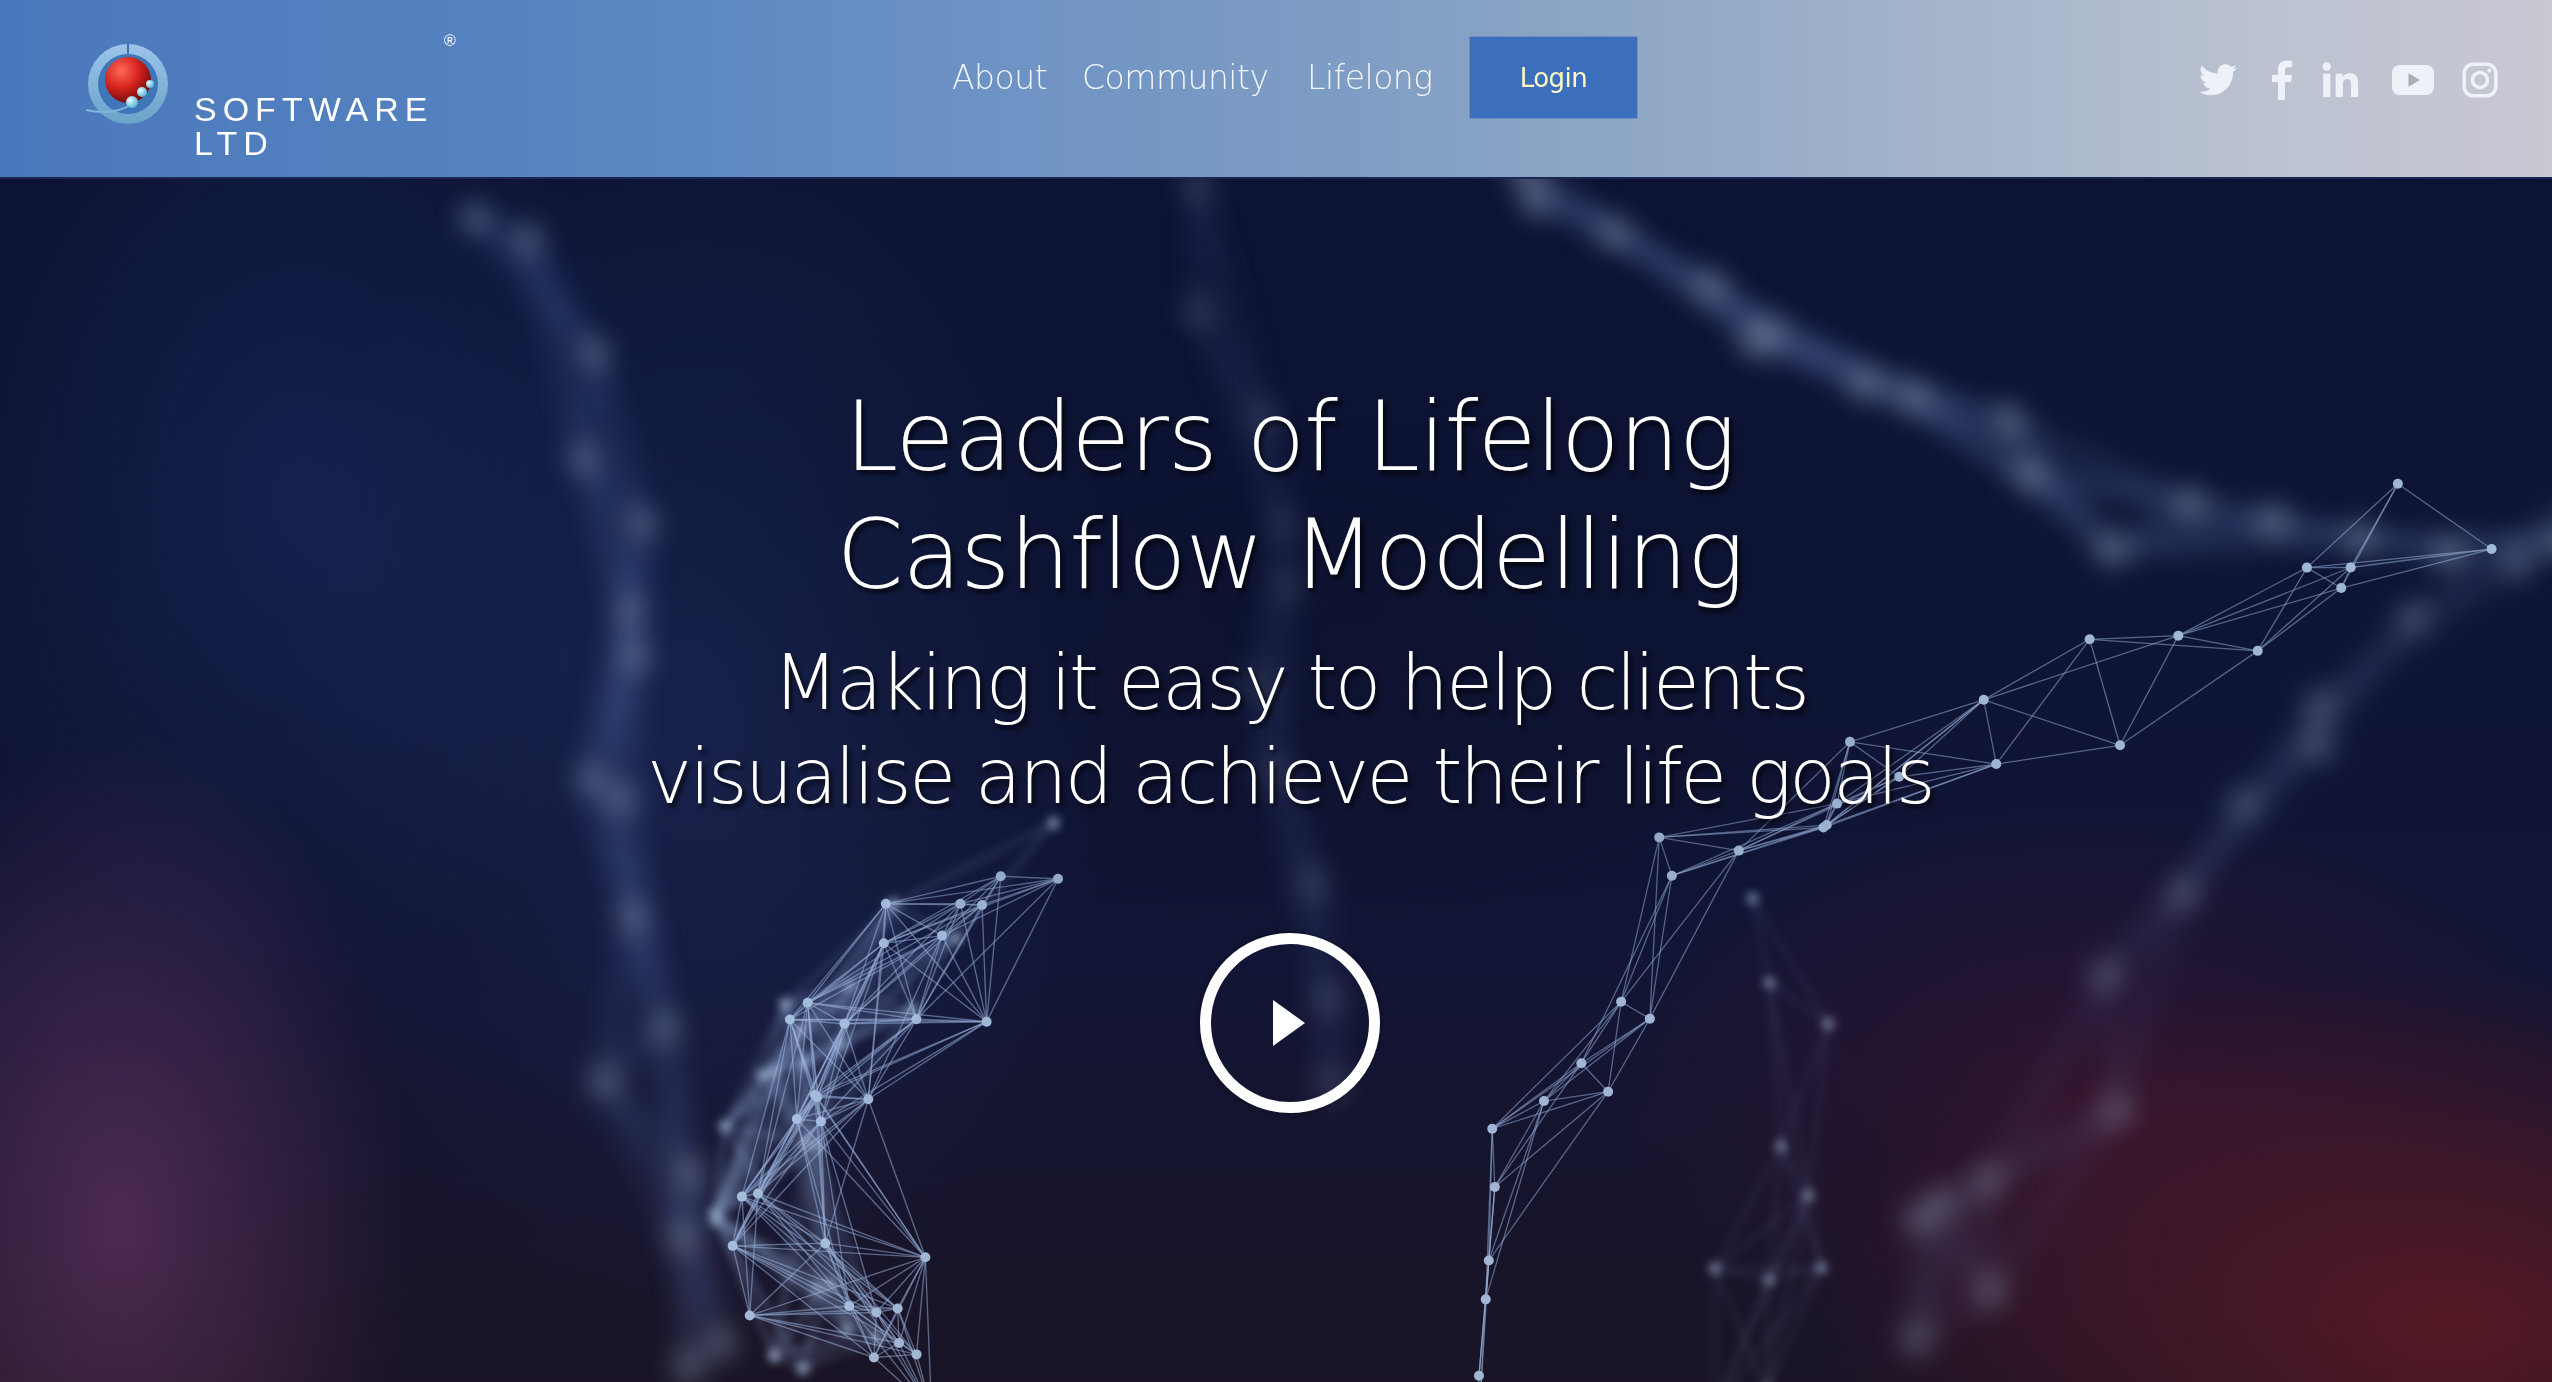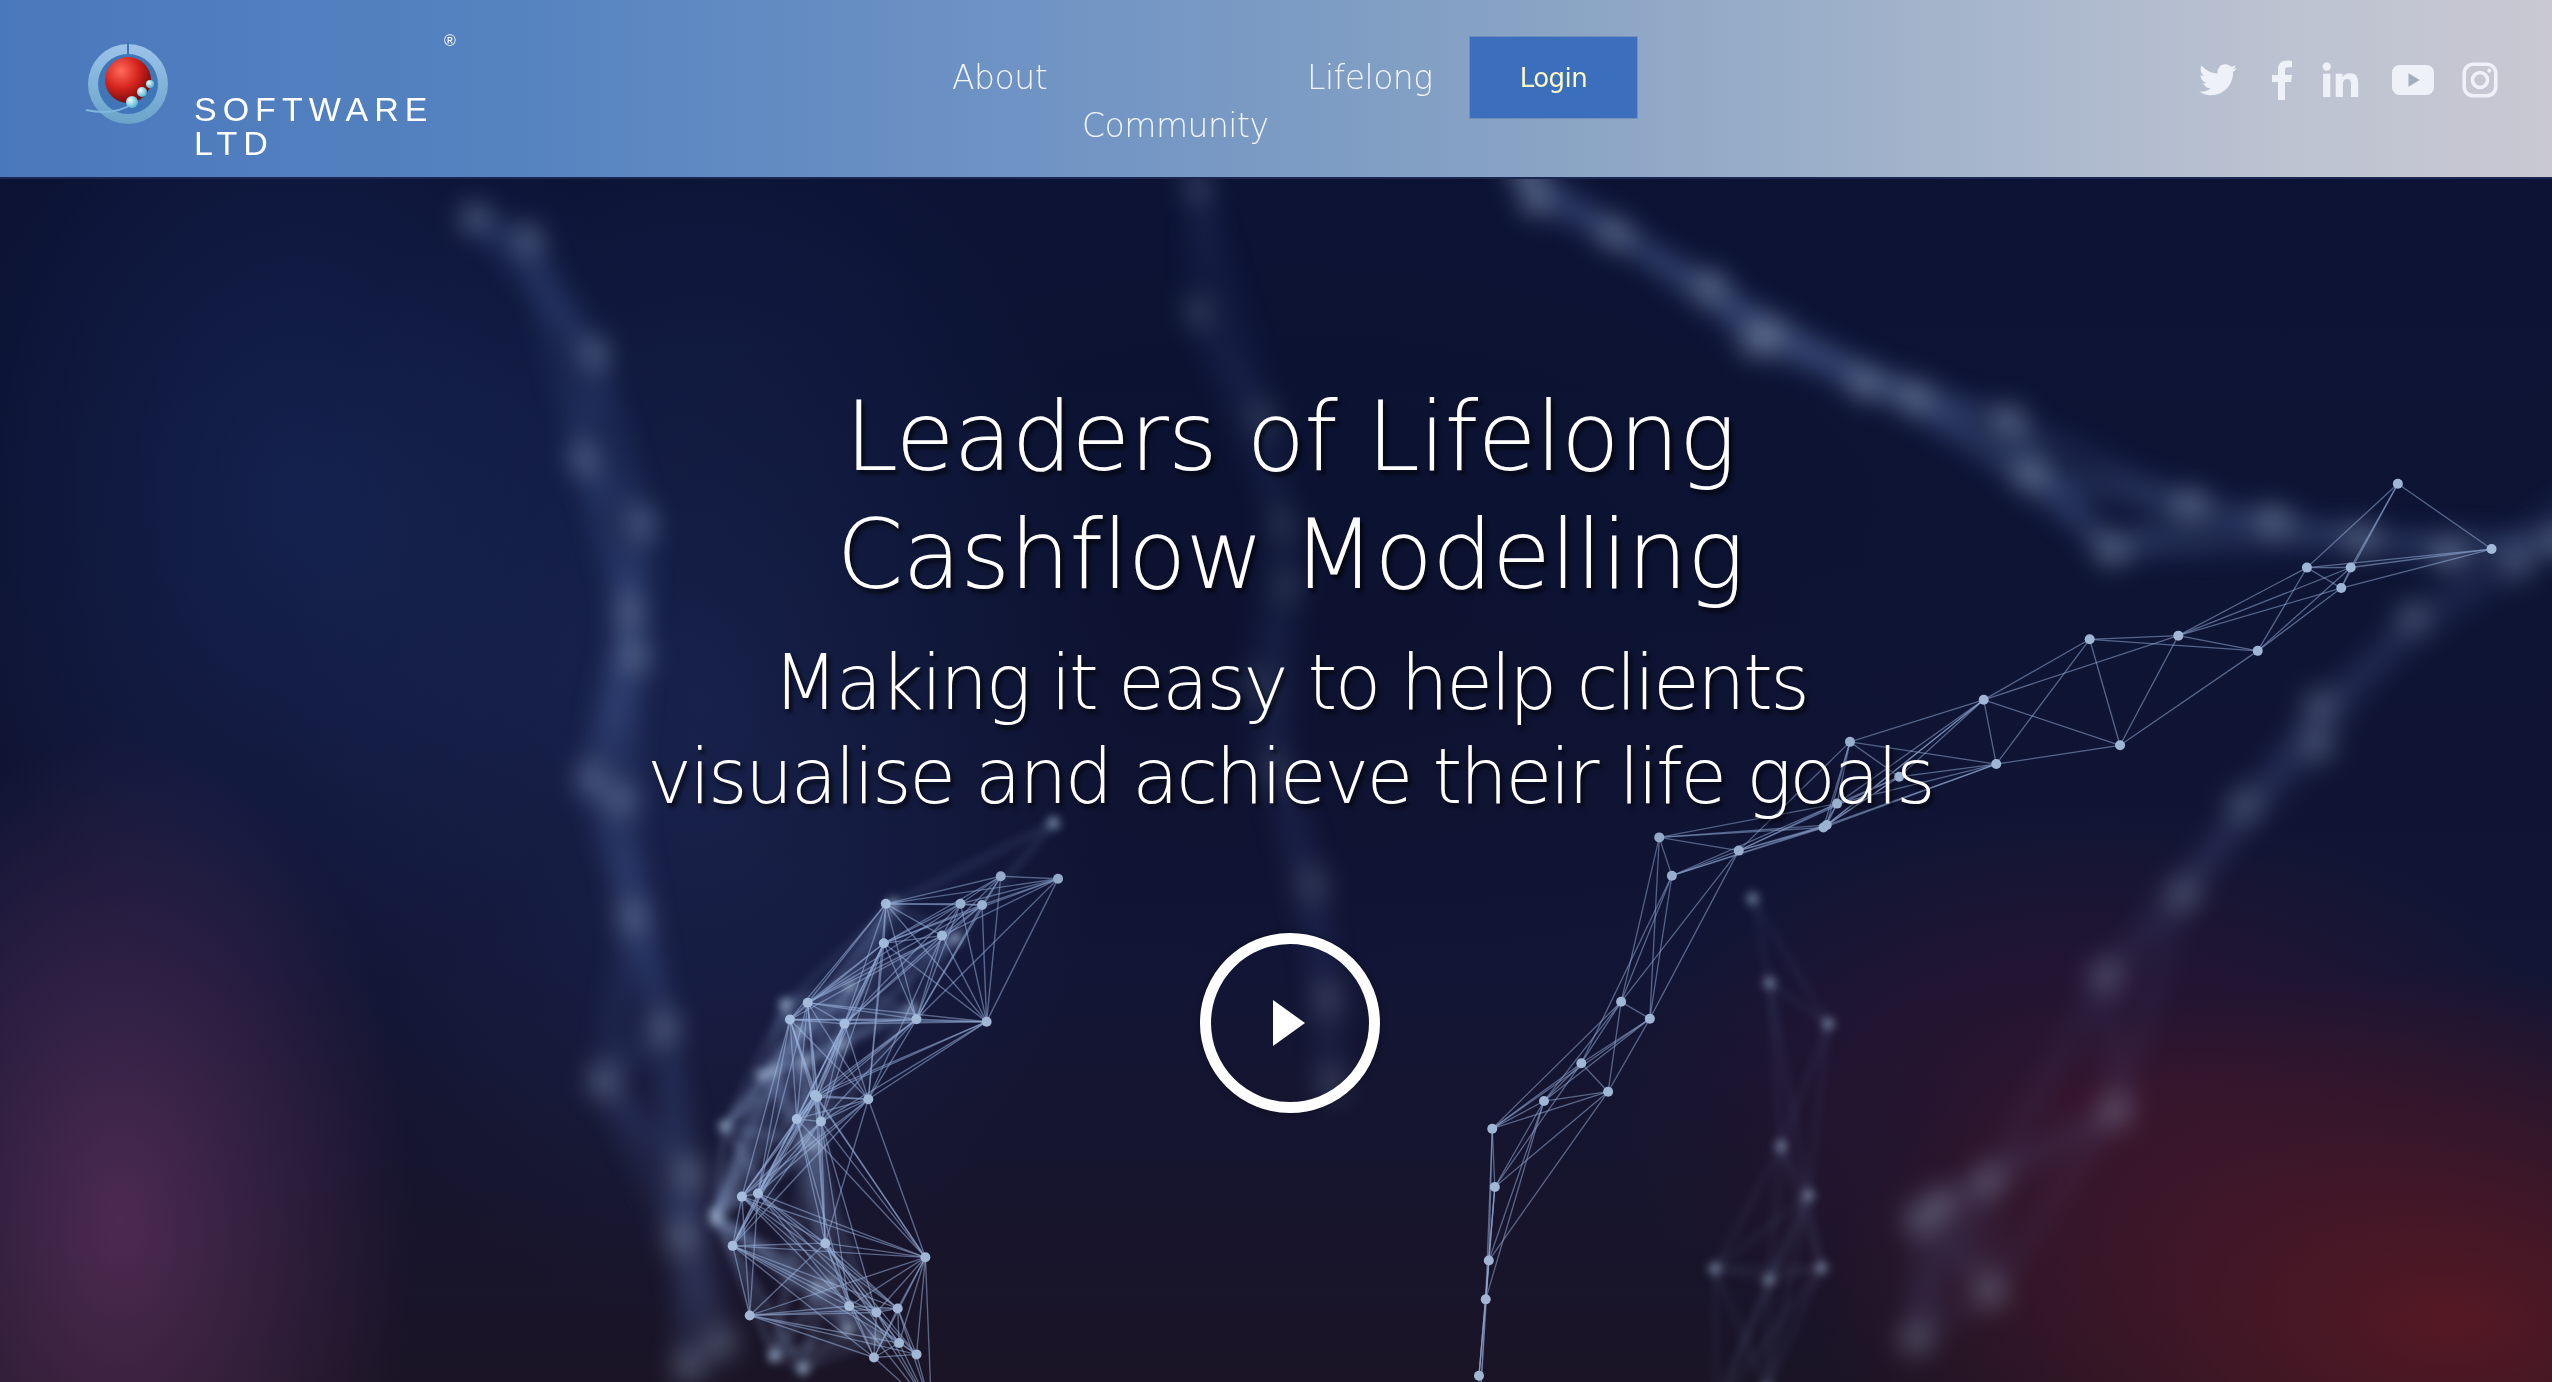--- a/index.html
+++ b/index.html
@@ -81,21 +81,21 @@
     position: absolute; top: 52px;
     font-family: "DejaVu Sans", sans-serif;
     font-size: 33px; color: #f2f5fb;
     font-weight: 300;
     line-height: 52px;
     text-decoration: none;
     letter-spacing: -0.5px;
     cursor: pointer;
   }
   #nav-about { left: 952px; }
-  #nav-community { left: 1082px; margin-top: 48px; }
+  #nav-community { left: 1082px; }
   #nav-insights { left: 1307px; }
   #login-btn {
     position: absolute; left: 1470px; top: 37px;
     width: 167px; height: 81px;
     background: #3b6fbd;
     color: #fef9c3;
     border: none;
     font-family: "DejaVu Sans", sans-serif;
     font-size: 26px;
     letter-spacing: -0.5px;

